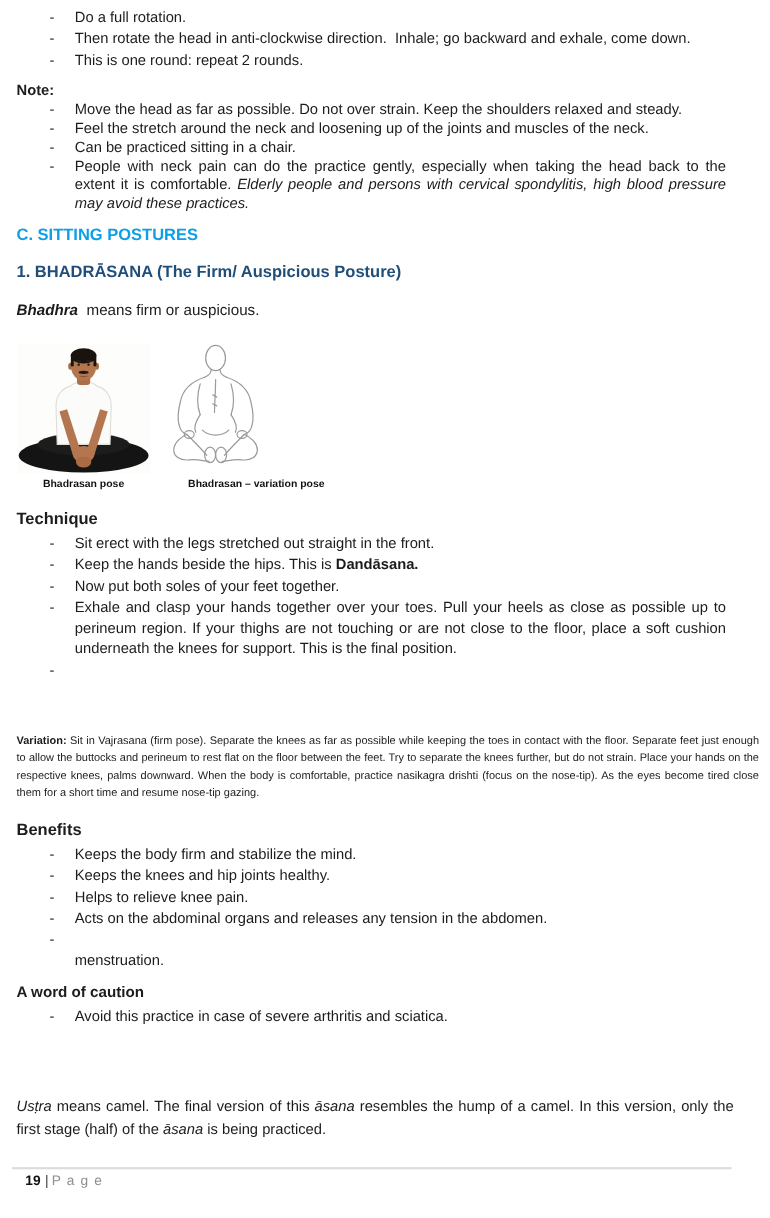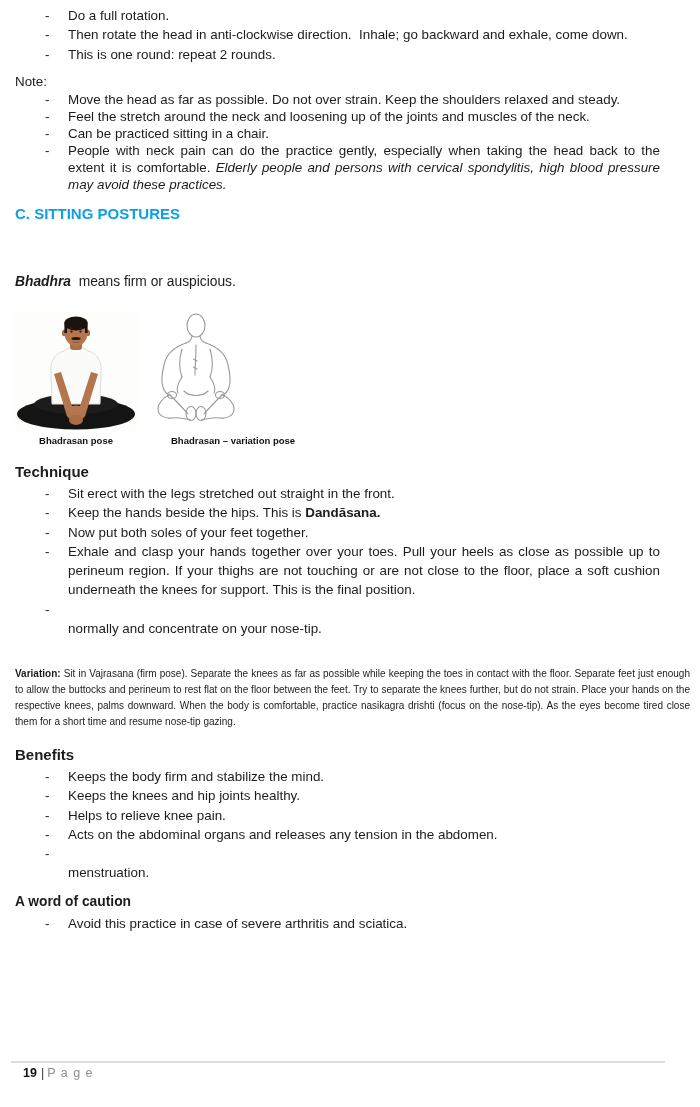--- a/index.html
+++ b/index.html
@@ -6,21 +6,21 @@
   .page{
     position:relative;width:700px;height:1107px;background:#ffffff;
     font-family:"Liberation Sans","DejaVu Sans",sans-serif;
     color:#1c1c1c;font-size:13.4px;line-height:19.3px;
   }
   .sec{position:absolute;left:15px;}
   .li{display:flex;}
   .dash{flex:0 0 23px;margin-left:30px;}
   .txt{flex:1;white-space:pre-wrap;}
   .just{text-align:justify;}
-  .b{font-weight:normal;}
+  .b{font-weight:bold;}
   .h-big{font-weight:bold;font-size:15px;line-height:18px;}
   .h-cyan{color:#0d9fe6;}
   .h-navy{color:#1f4e79;}
   .h-sub{font-weight:bold;font-size:13.8px;line-height:18px;}
   .bullets{width:645px;}
   .para{white-space:pre-wrap;}
 
   .s-introBullets{top:6px;width:645px;}
   .s-note{top:72px;}
   .s-noteBullets{top:91px;width:645px;line-height:17px;}
@@ -84,20 +84,21 @@
       <span class="dash">-</span>
       <div class="txt"><span>Can be practiced sitting in a chair.</span></div>
     </div>
     <div class="li">
       <span class="dash">-</span>
       <div class="txt just"><span>People with neck pain can do the practice gently, especially when taking the head back to the extent it is comfortable. </span><span style="font-style: italic;">Elderly people and persons with cervical spondylitis, high blood pressure may avoid these practices.</span></div>
     </div>
   </div>
 
   <div class="sec s-c h-big h-cyan">C. SITTING POSTURES</div>
+  <div class="sec s-b1 h-big h-navy">1. BHADRĀSANA (The Firm/ Auspicious Posture)</div>
   <div class="sec s-bhadhra para"><span style="font-weight: bold; font-style: italic; margin-top: 40px;">Bhadhra</span><span>  means firm or auspicious.</span></div>
 
   <div class="sec s-figures">
     <svg class="fig-photo" width="122" height="119" viewBox="0 0 122 119">
       <rect x="0" y="0" width="122" height="119" fill="#fdfdfc"></rect>
       <ellipse cx="61" cy="102" rx="59" ry="15.5" fill="#141414"></ellipse>
       <ellipse cx="61" cy="92" rx="42" ry="10" fill="#1c1c1c"></ellipse>
       <path d="M37,92 L36,60 C35,48 41,41 49,39 C53,34 69,34 73,39 C81,41 87,48 86,60 L85,92 Z" fill="#fbfbf9" stroke="#deddd6" stroke-width="1"></path>
       <path d="M39,62 L46,60 L58,97 L51,101 Z" fill="#b3764e"></path>
       <path d="M83,62 L76,60 L64,97 L71,101 Z" fill="#b3764e"></path>
@@ -160,21 +161,21 @@
     <div class="li">
       <span class="dash">-</span>
       <div class="txt"><span>Now put both soles of your feet together.</span></div>
     </div>
     <div class="li">
       <span class="dash">-</span>
       <div class="txt just"><span>Exhale and clasp your hands together over your toes. Pull your heels as close as possible up to perineum region. If your thighs are not touching or are not close to the floor, place a soft cushion underneath the knees for support. This is the final position.</span></div>
     </div>
     <div class="li">
       <span class="dash">-</span>
-      <div class="txt"><br><span>normally and concentrate on your nose-tip.</span></div>
+      <div class="txt"><br></div>
     </div>
   </div>
 
   <div class="sec s-variation just para"><span style="font-weight: bold;">Variation:</span><span> Sit in Vajrasana (firm pose). Separate the knees as far as possible while keeping the toes in contact with the floor. Separate feet just enough to allow the buttocks and perineum to rest flat on the floor between the feet. Try to separate the knees further, but do not strain. Place your hands on the respective knees, palms downward. When the body is comfortable, practice nasikagra drishti (focus on the nose-tip). As the eyes become tired close them for a short time and resume nose-tip gazing.</span></div>
 
   <div class="sec s-benefits h-big">Benefits</div>
   <div class="sec s-benBullets bullets">
     <div class="li">
       <span class="dash">-</span>
       <div class="txt"><span>Keeps the body firm and stabilize the mind.</span></div>
@@ -198,19 +199,20 @@
   </div>
 
   <div class="sec s-caution h-sub">A word of caution</div>
   <div class="sec s-cauBullets bullets">
     <div class="li">
       <span class="dash">-</span>
       <div class="txt"><span>Avoid this practice in case of severe arthritis and sciatica.</span></div>
     </div>
   </div>
 
+  <div class="sec s-ustra just para"><span style="font-style: italic;">Usṭra</span><span> means camel. The final version of this </span><span style="font-style: italic;">āsana</span><span> resembles the hump of a camel. In this version, only the first stage (half) of the </span><span style="font-style: italic;">āsana</span><span> is being practiced.</span></div>
 
   <div class="footer-rule"></div>
   <div class="footer-text">
     <span class="pgnum">19</span><span class="pgsep">|</span><span class="pglabel">P a g e</span>
   </div>
 
 </div>
 
 </body></html>

